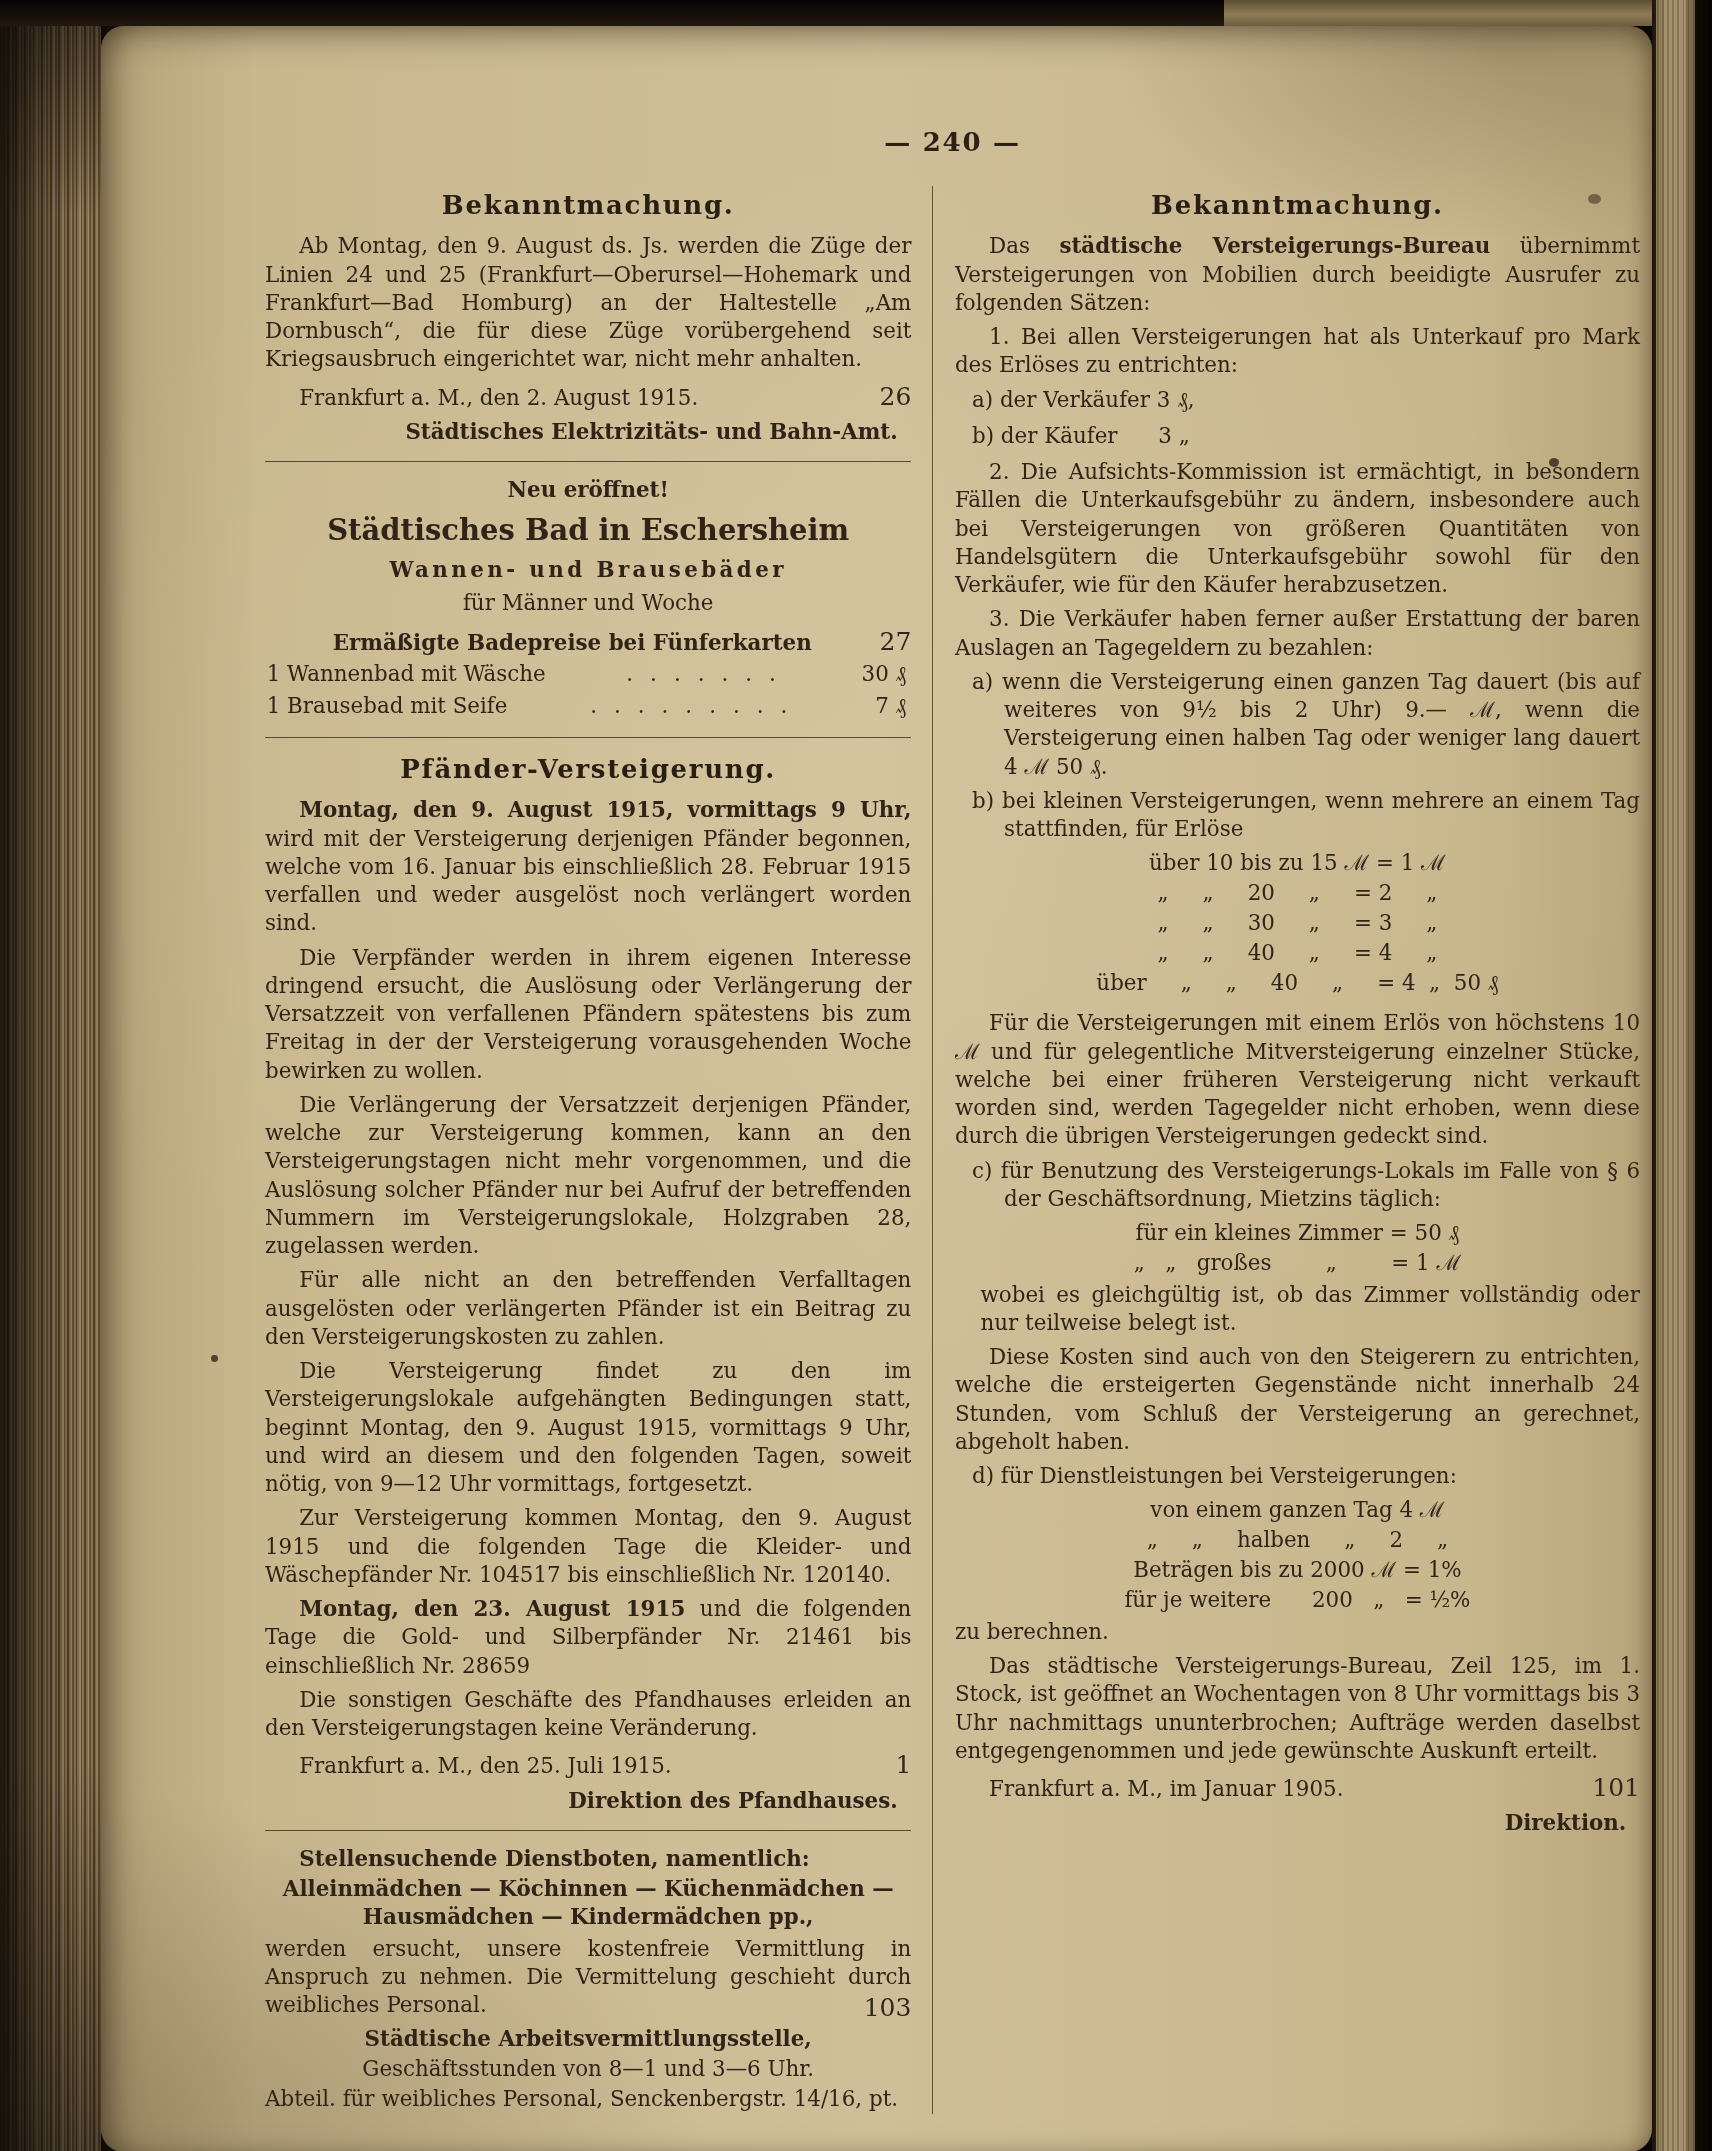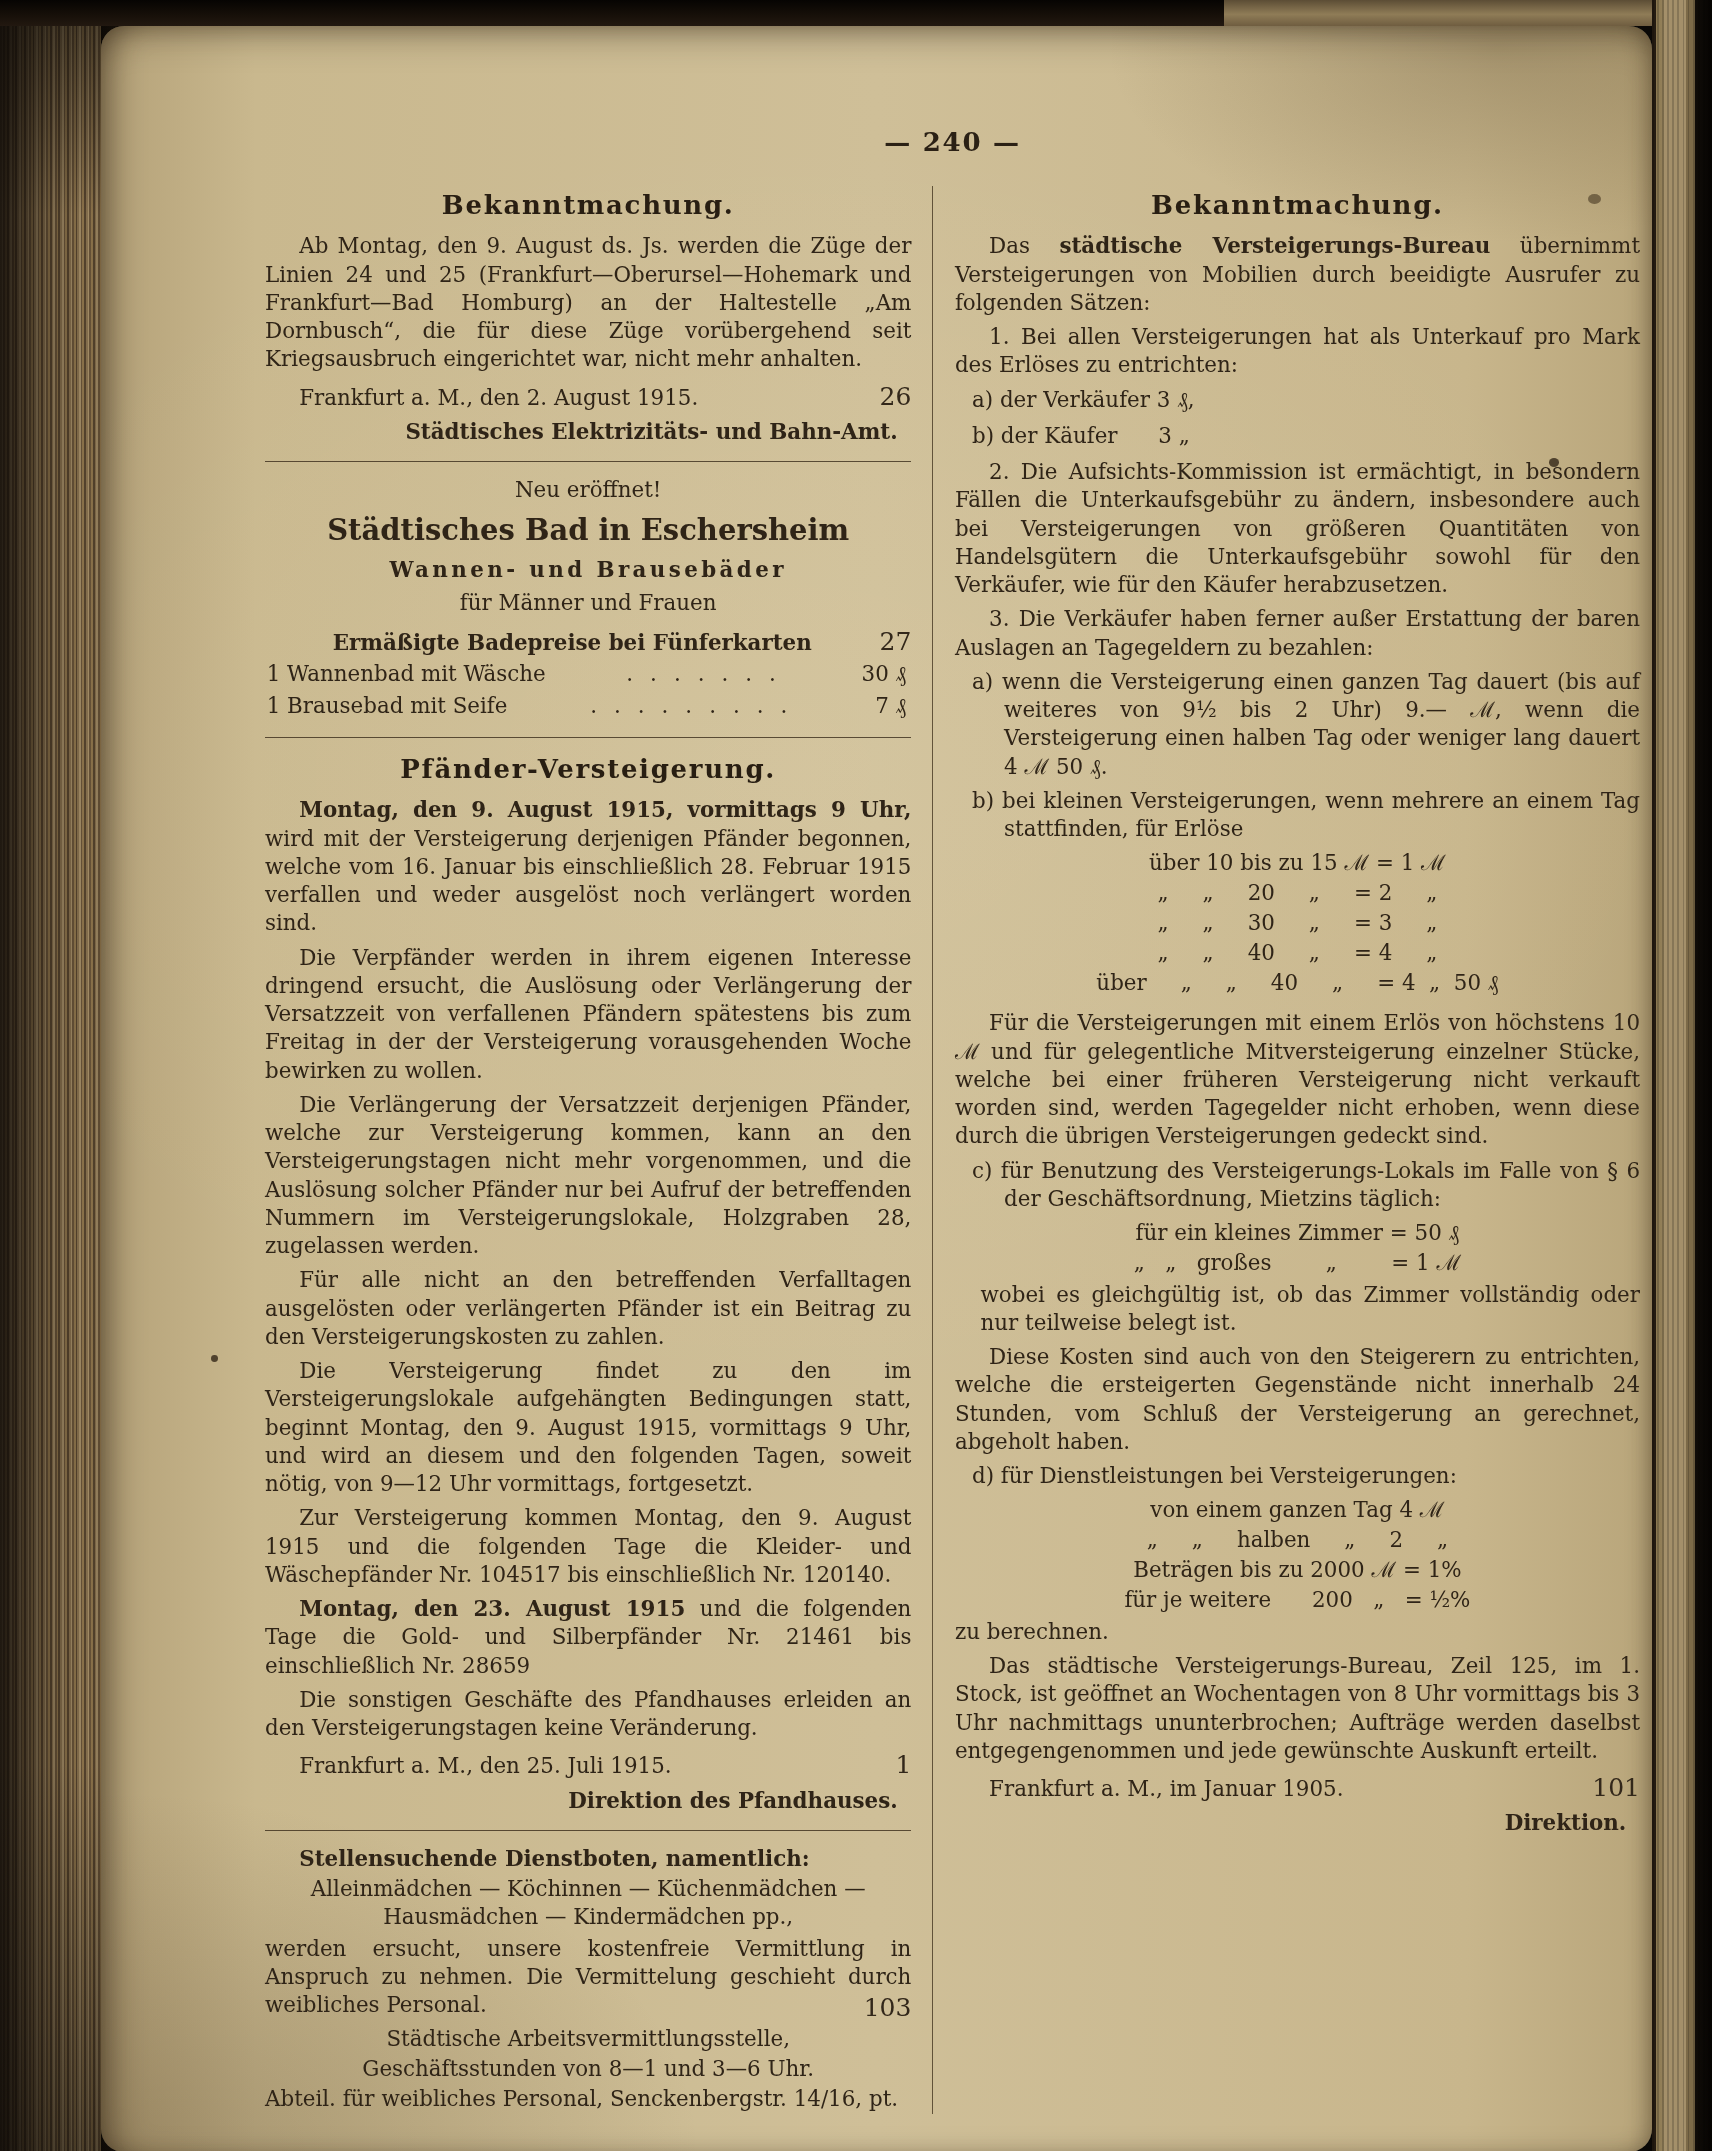--- a/index.html
+++ b/index.html
@@ -47,21 +47,21 @@
   .ind{text-indent:1.6em;}
   .just{text-align:justify;}
   .lead{font-weight:bold;}
   .rule{border:none;border-top:1.7px solid rgba(58,44,26,.8);margin:15.4px 0 13.7px;}
 
   .dateline{display:flex;justify-content:space-between;align-items:baseline;margin:1.7px 0 5.1px;padding-left:1.6em;}
   .ref{font-size:25px;color:#32271a;}
   .sig{text-align:right;font-weight:bold;padding-right:13.7px;margin:0 0 3.4px;}
 
   .adl{text-align:center;margin:4.3px 0;}
-  .adl-bold{font-weight:normal;}
+  .adl-bold{font-weight:bold;}
   .adl-title{font-size:29px;font-weight:bold;margin:6.8px 0;}
   .adl-spaced{font-weight:bold;letter-spacing:3.4px;}
   .adl-ref-row{display:flex;justify-content:space-between;align-items:baseline;margin-top:8.6px;}
   .adl-ref-row .hdr{flex:1;text-align:center;font-weight:bold;}
   .price-row{display:flex;justify-content:space-between;align-items:baseline;padding:1.7px 5.1px 1.7px 1.7px;}
   .price-row .dots{flex:1;overflow:hidden;white-space:nowrap;text-align:center;letter-spacing:5.1px;padding:0 8.6px;}
 
   .hang{padding-left:2.3em;text-indent:-1.5em;margin:5.1px 0;}
   .pre{white-space:pre;text-align:center;margin:1.7px 0;}
 </style>
@@ -97,21 +97,21 @@
           </div>
           <div class="sig">Städtisches Elektrizitäts- und Bahn-Amt.</div>
         </section>
 
         <hr class="rule">
 
         <section class="sec">
           <div class="adl adl-bold">Neu eröffnet!</div>
           <div class="adl adl-title">Städtisches Bad in Eschersheim</div>
           <div class="adl adl-spaced">Wannen- und Brausebäder</div>
-          <div class="adl">für Männer und Frauen</div>
+          <div class="adl">für Männer und Woche</div>
           <div class="adl-ref-row">
             <span class="hdr">Ermäßigte Badepreise bei Fünferkarten</span>
             <span class="ref">27</span>
           </div>
           <div class="price-row">
             <span>1 Wannenbad mit Wäsche</span>
             <span class="dots">.  .  .  .  .  .  .</span>
             <span>30 ₰</span>
           </div>
           <div class="price-row">

